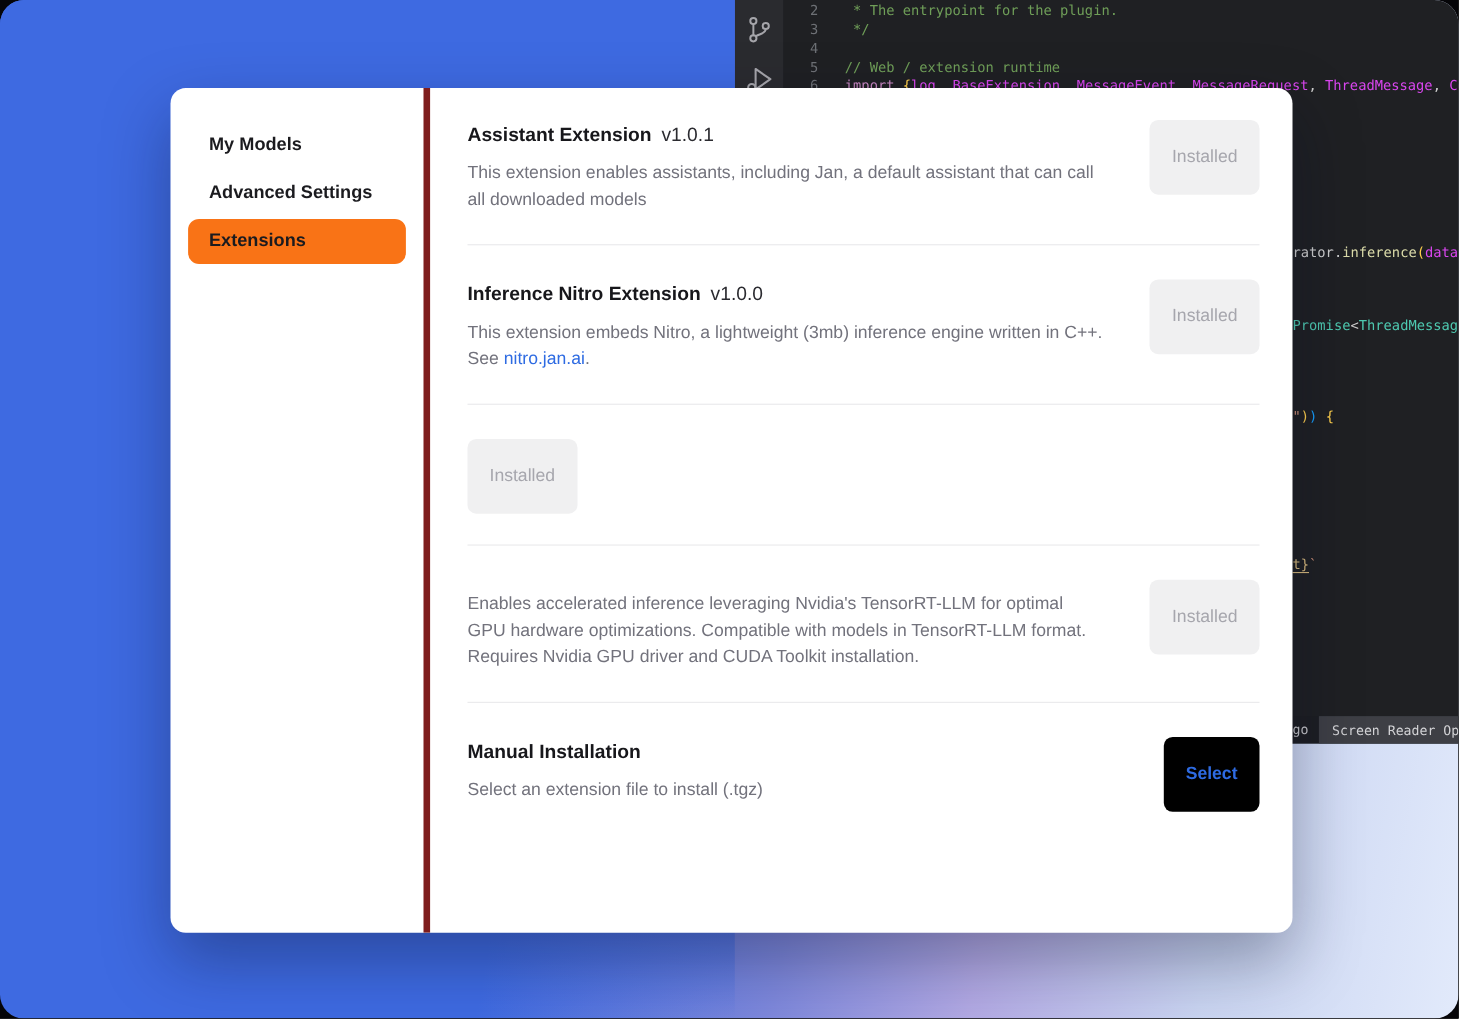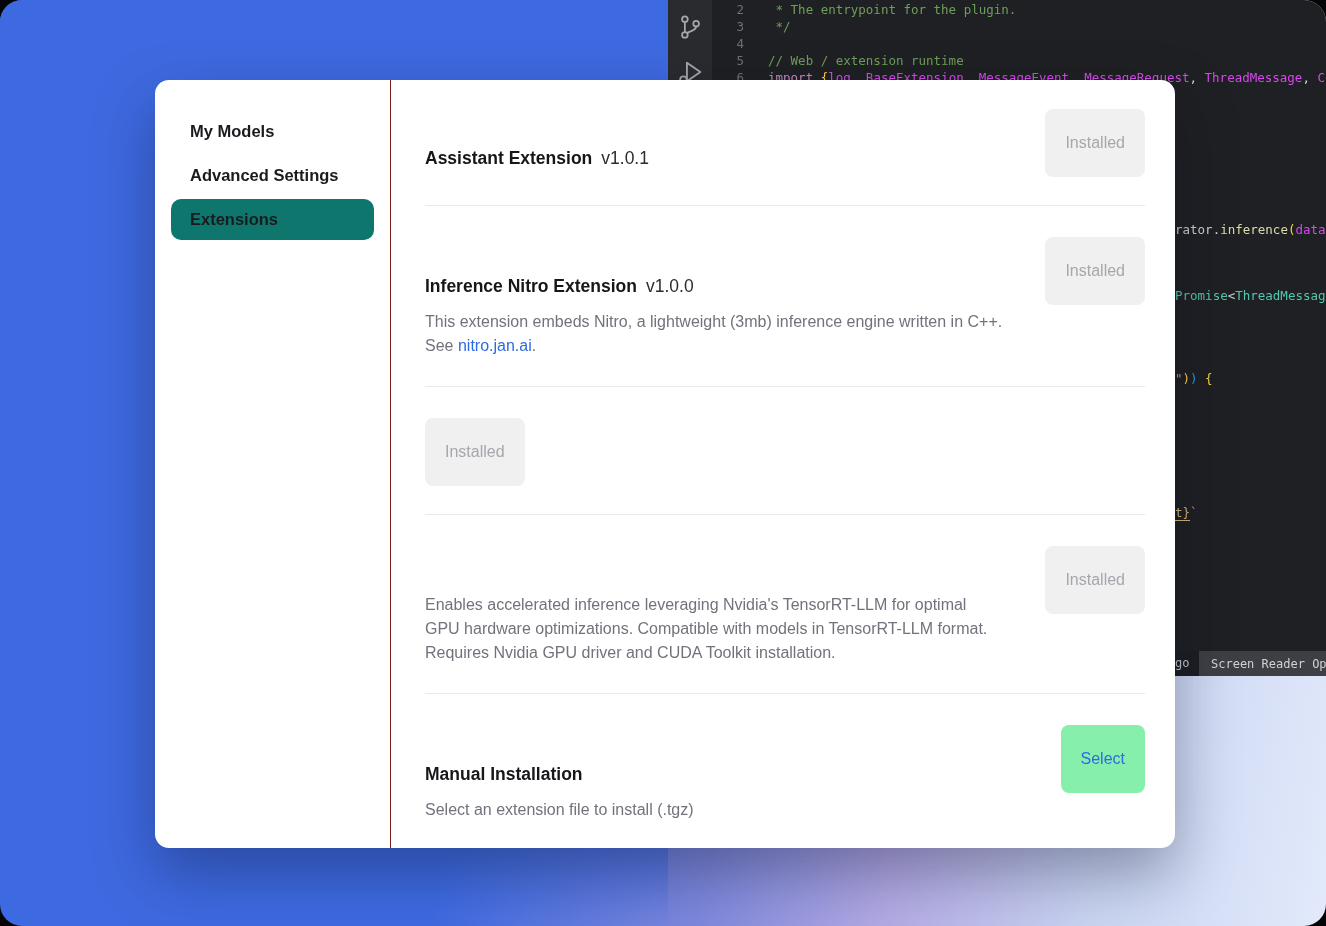--- a/index.html
+++ b/index.html
@@ -22,36 +22,36 @@
   .tok-type{color:#4ec9b0}.tok-str{color:#ce9178}
   .tok-tpl{color:#d7ba7d;border-bottom:1px solid #d7ba7d}
   .status-bar{position:absolute;left:0;bottom:0;width:100%;height:25px;background:#1d1e22;
     font-size:12px;color:#c6c6c9;}
   .status-left{position:absolute;left:507px;top:5px;}
   .status-chip{position:absolute;left:531px;top:0;height:19px;background:#3e3f45;color:#d2d2d5;
     padding:6px 12px 0 12px;white-space:nowrap;}
   
   .modal{position:absolute;left:155px;top:80px;width:1020px;height:768px;background:#fff;
     border-radius:14px;box-shadow:0 25px 60px rgba(10,15,40,.35);display:flex;overflow:hidden;}
-  .sidebar{width:236px;flex-shrink:0;border-right:1px solid #7f1d1d;padding-top:28px;box-sizing:border-box;}
+  .sidebar{width:236px;flex-shrink:0;border-right:6px solid #7f1d1d;padding-top:28px;box-sizing:border-box;}
   .side-item{margin:3px 16px;padding:11px 19px;border-radius:10px;font-weight:700;font-size:16.5px;
     color:#1b1b1f;cursor:pointer;}
-  .side-item.active{background:#0f766e;}
+  .side-item.active{background:#f97316;}
   .content{flex:1;padding:0 30px 0 34px;overflow:hidden;}
   .entry{display:flex;justify-content:space-between;align-items:flex-start;
     padding:31px 0 28px 0;border-top:1px solid #e9e9eb;}
   .entry:first-child{border-top:none;padding-top:29px;}
-  .entry-info{max-width:578px;margin-top:36px;}
+  .entry-info{max-width:578px;}
   .entry-title{font-size:17.5px;font-weight:700;color:#17171b;line-height:26px;}
   .entry-version{font-weight:400;margin-left:9px;color:#2b2b30;}
   .entry-desc{margin:11px 0 0 0;font-size:16px;line-height:24px;color:#72727c;}
   .entry-desc a{color:#2e6be2;text-decoration:none;cursor:pointer;}
   .btn{border:none;border-radius:8px;font-size:16px;padding:25px 20px;font-family:inherit;white-space:nowrap;}
   .btn-installed{background:#f0f0f1;color:#a6a6ad;font-weight:500;}
-  .btn-select{background:#86efac;color:#2e6be2;font-weight:400;cursor:pointer;}
+  .btn-select{background:#000000;color:#2e6be2;font-weight:700;cursor:pointer;}
 </style>
 </head>
 <body>
 
 <div class="stage">
   <div class="screen">
     <div class="wallpaper"></div>
 
     <div class="vscode">
       <div class="activity-bar">
@@ -95,20 +95,21 @@
     <div class="modal">
       <div class="sidebar" id="modal-sidebar">
           <div class="side-item">My Models</div>
           <div class="side-item">Advanced Settings</div>
           <div class="side-item active">Extensions</div>
         </div>
       <div class="content" id="modal-content">
           <div class="entry">
             <div class="entry-info">
               <div class="entry-title">Assistant Extension<span class="entry-version">v1.0.1</span></div>
+              <p class="entry-desc">This extension enables assistants, including Jan, a default assistant that can call all downloaded models</p>
             </div>
             <button class="btn btn-installed">Installed</button>
           </div>
           <div class="entry">
             <div class="entry-info">
               <div class="entry-title">Inference Nitro Extension<span class="entry-version">v1.0.0</span></div>
               <p class="entry-desc">This extension embeds Nitro, a lightweight (3mb) inference engine written in C++. See <a>nitro.jan.ai</a>.</p>
             </div>
             <button class="btn btn-installed">Installed</button>
           </div>

